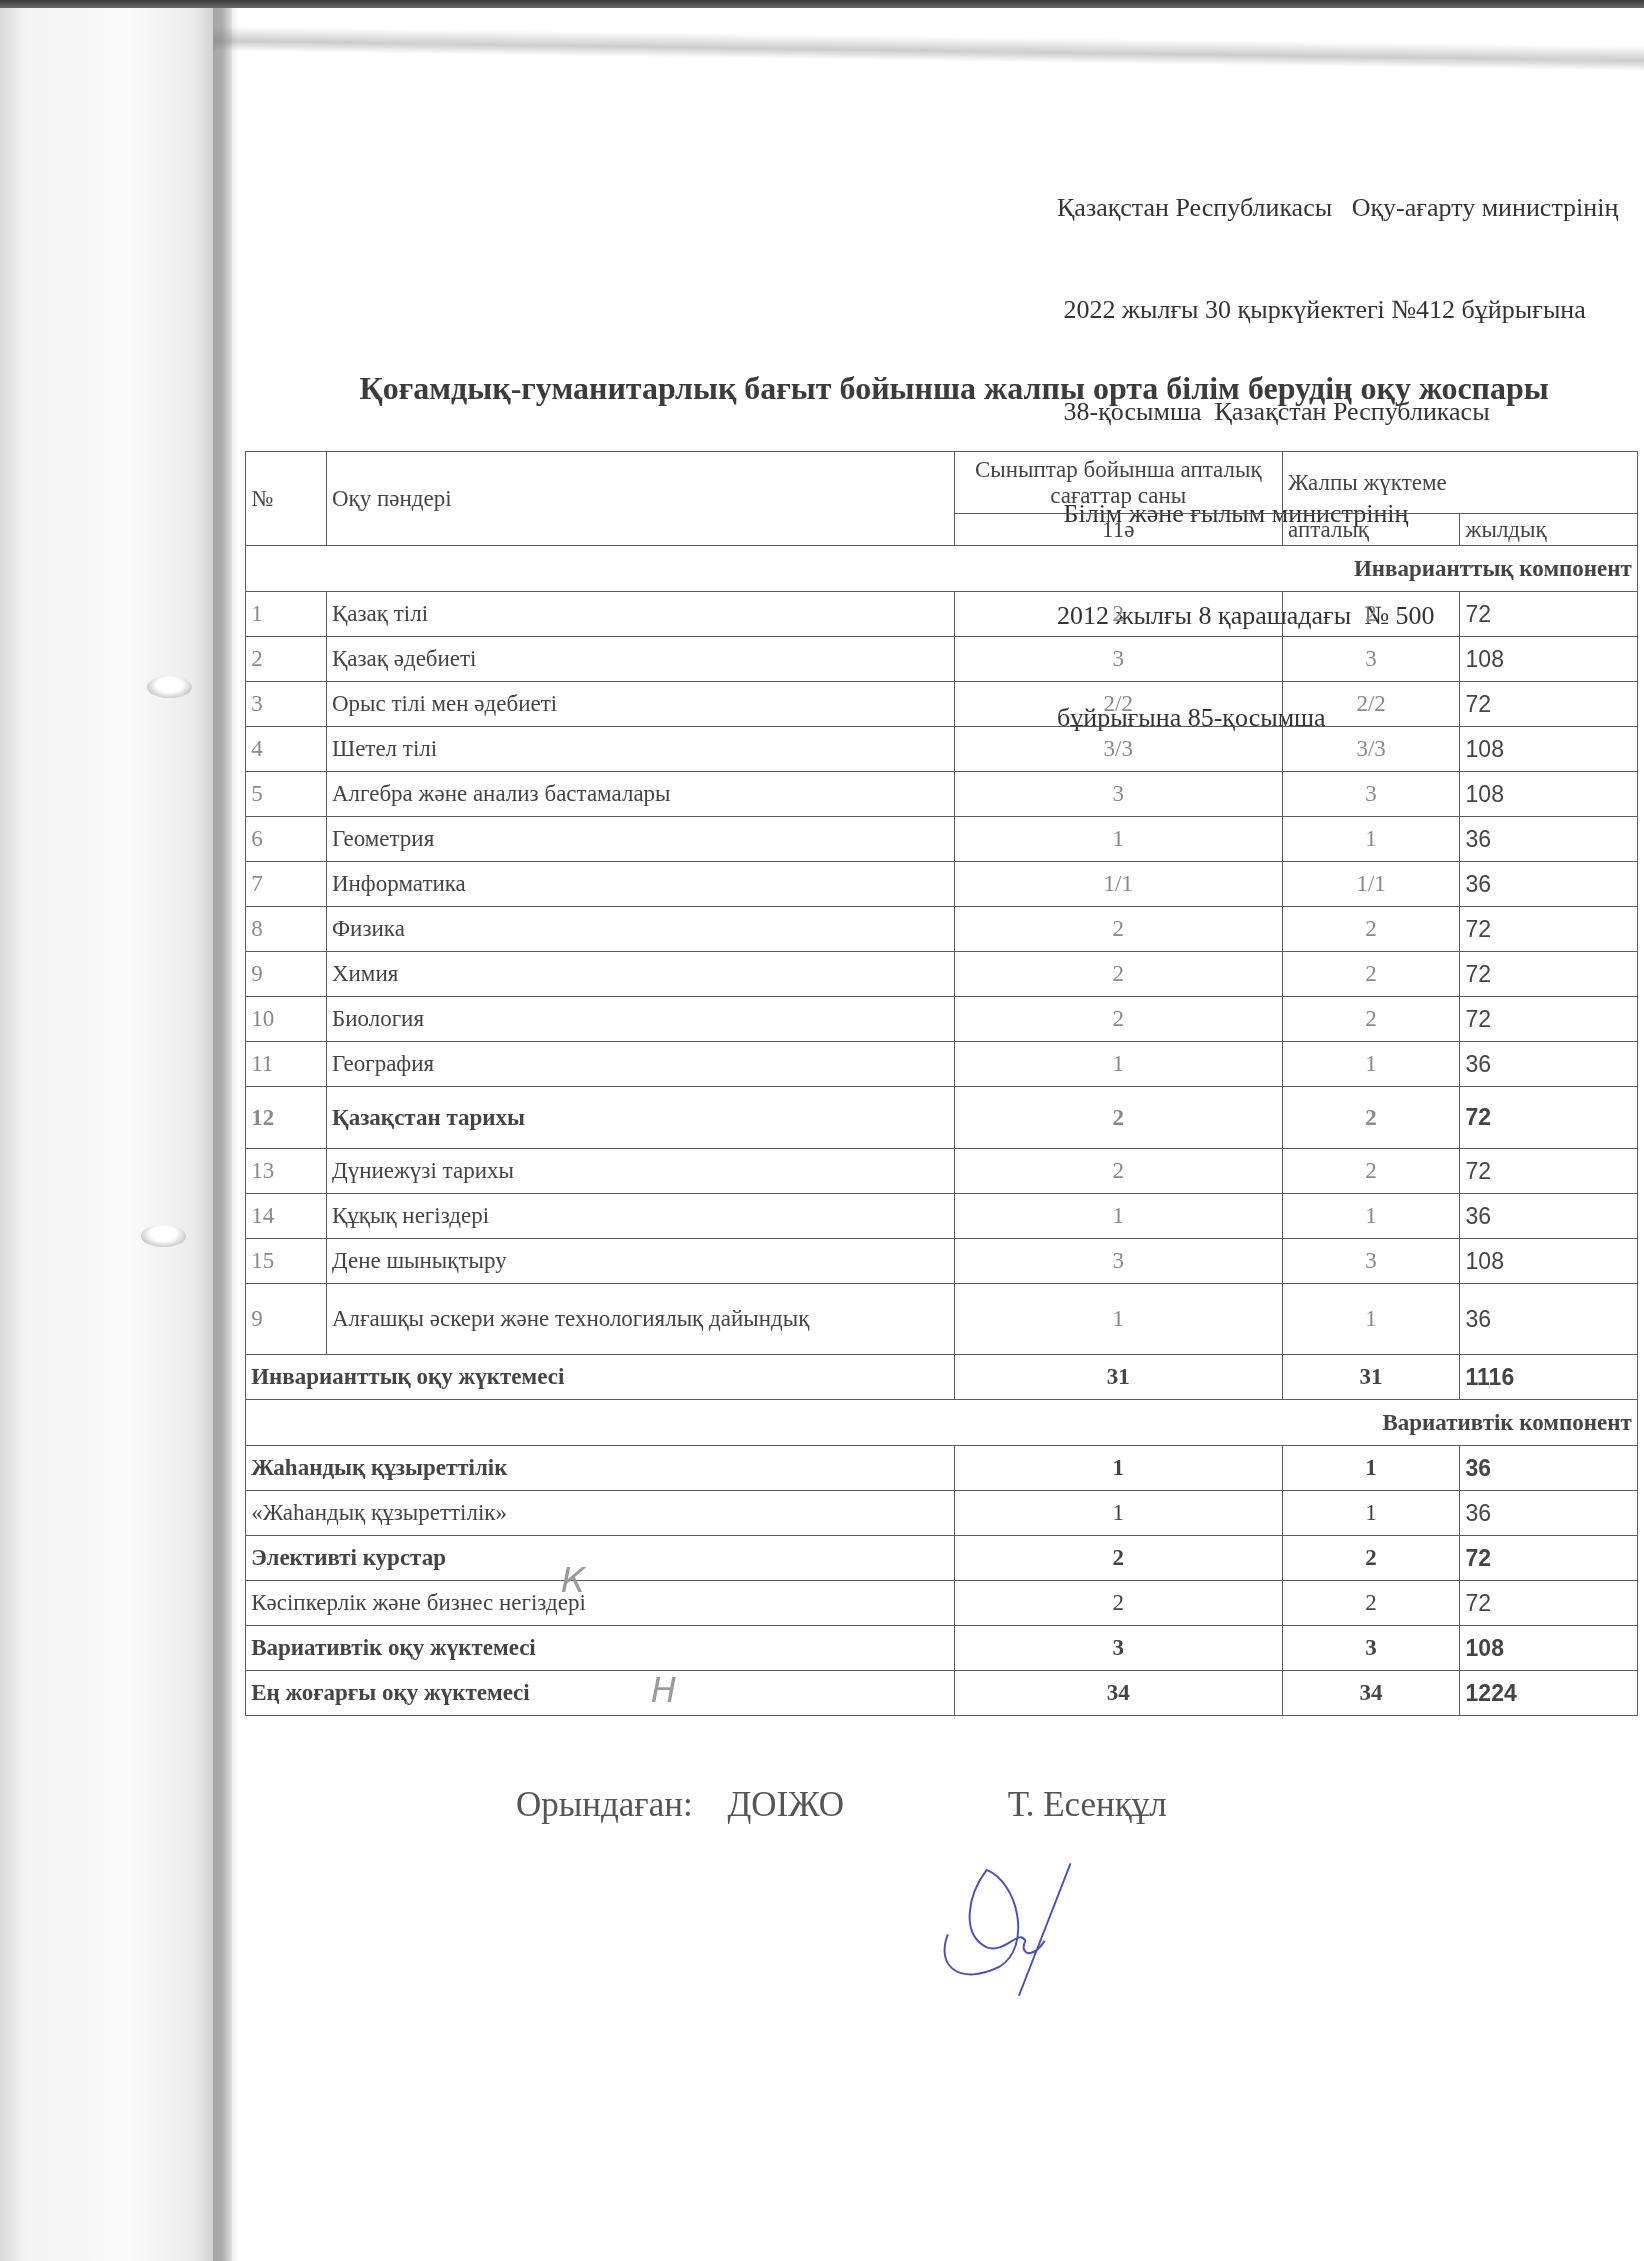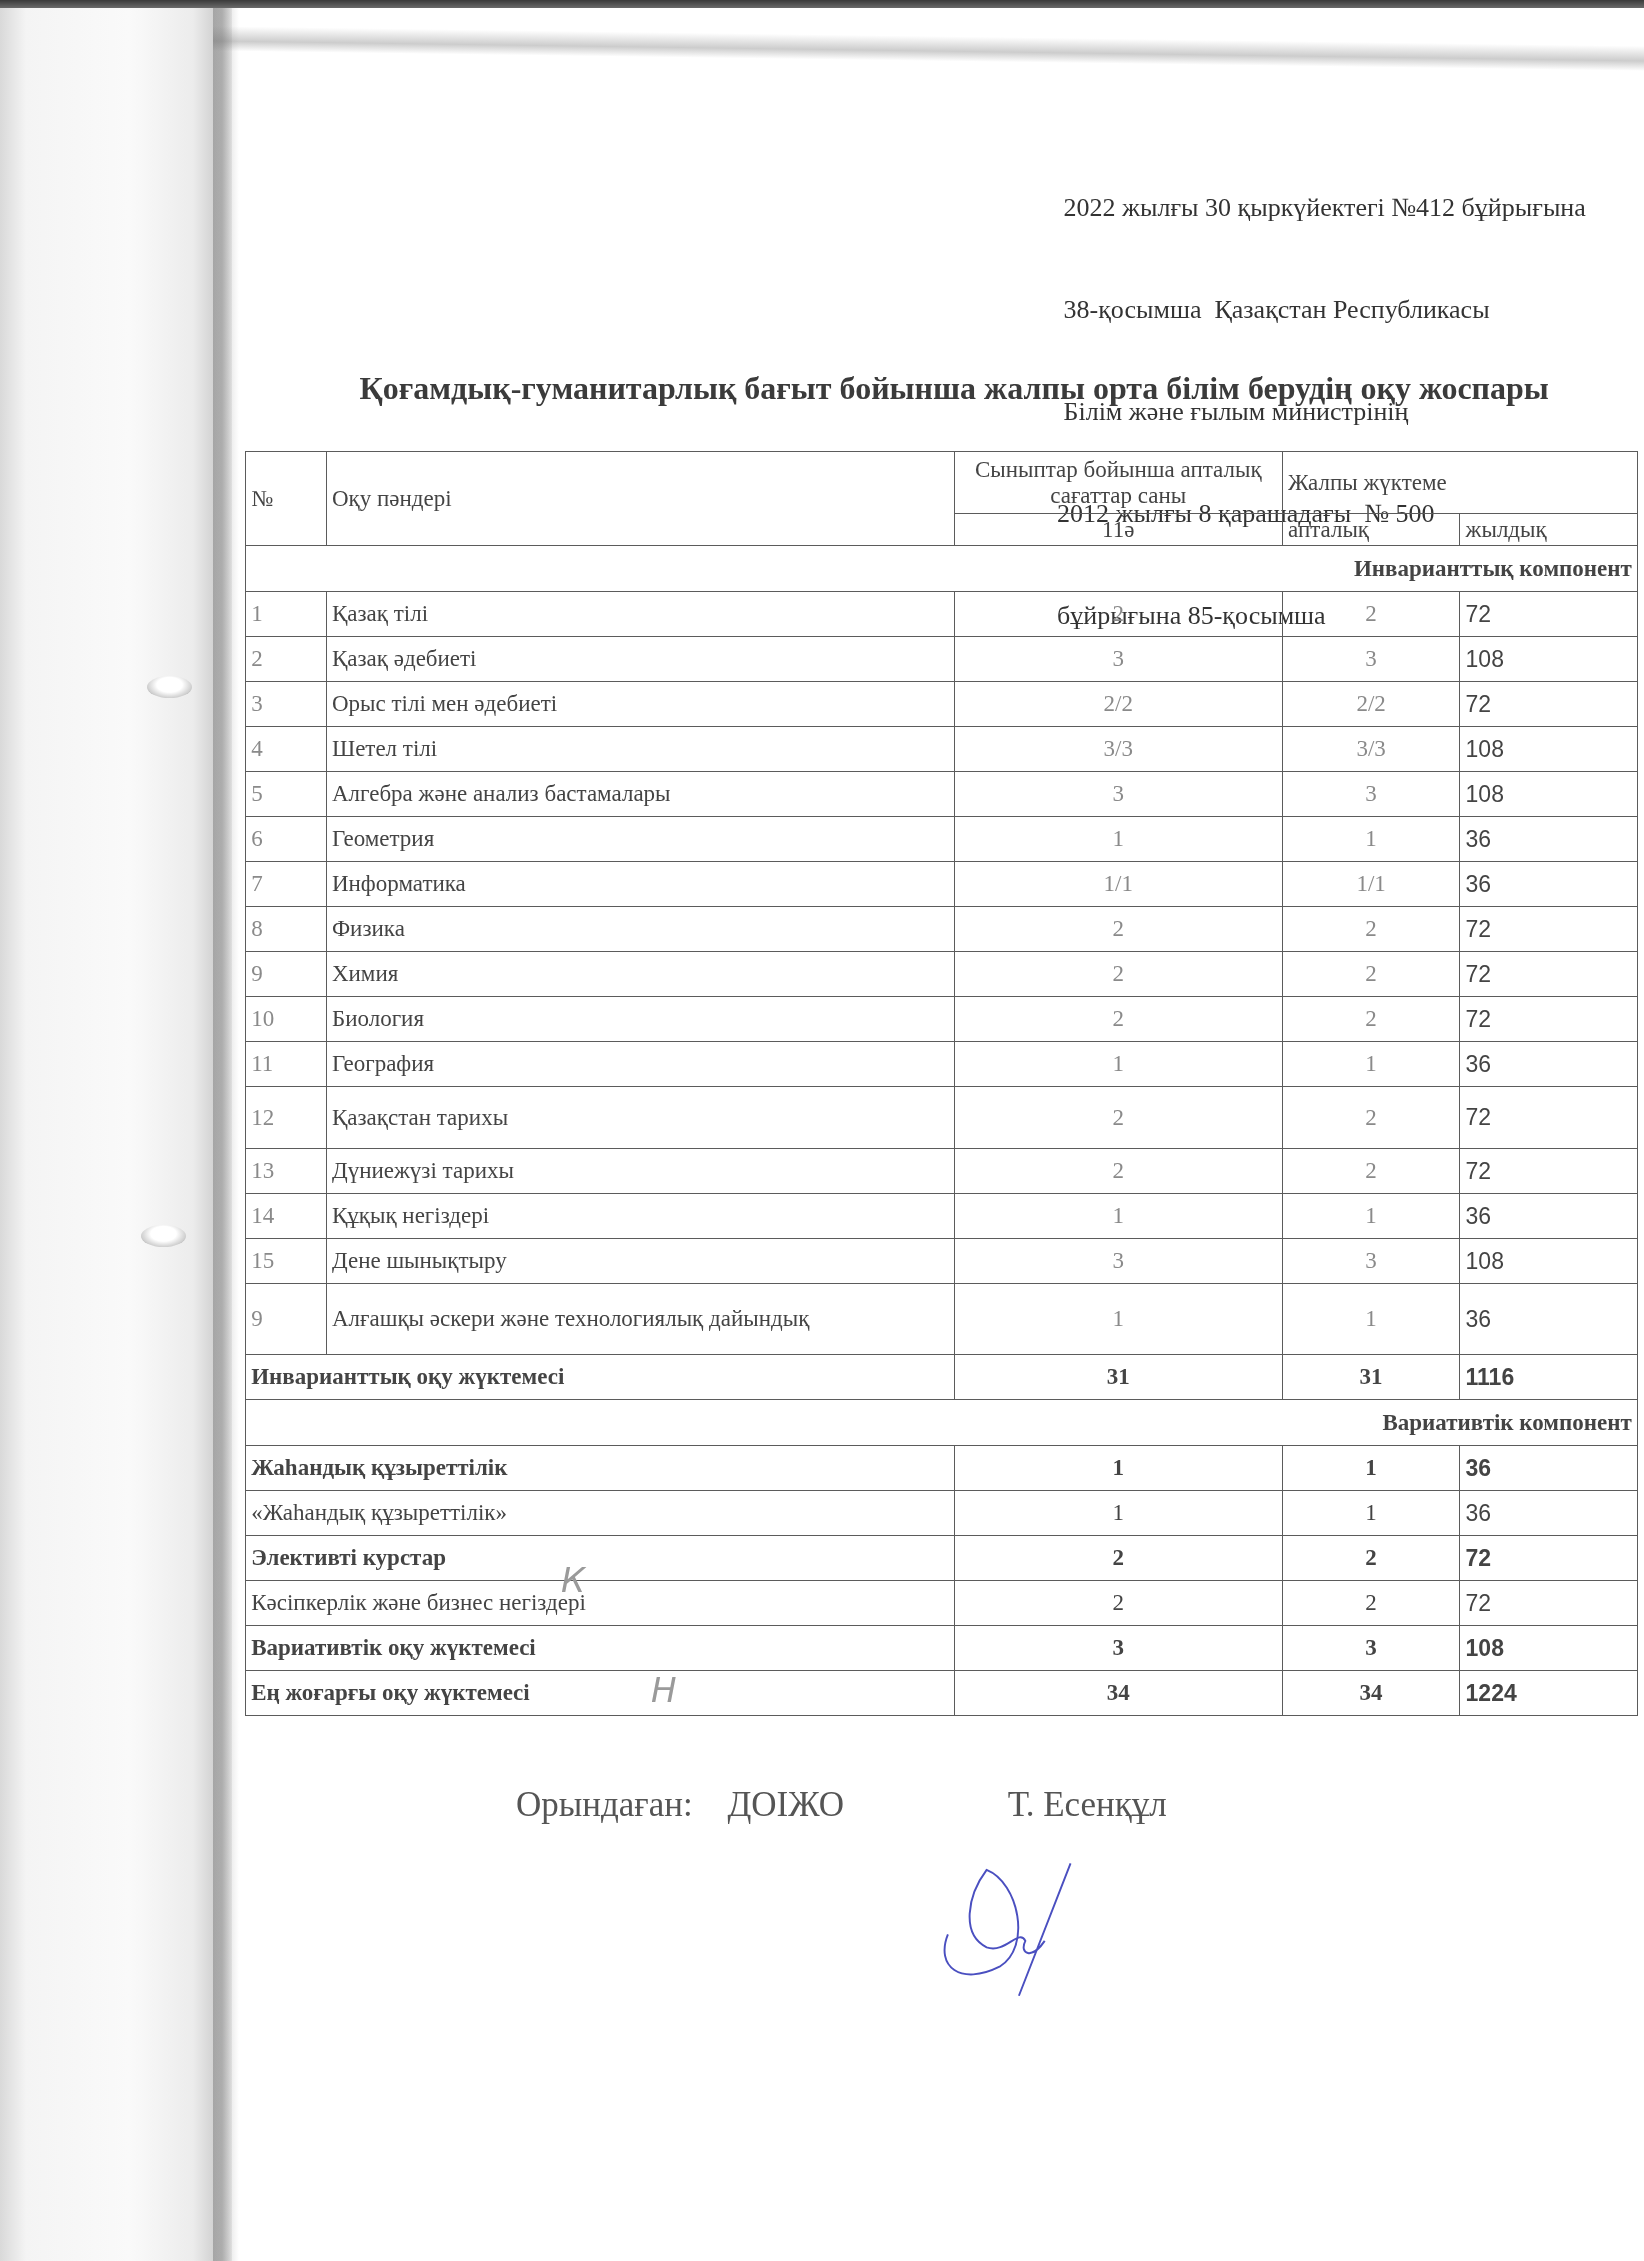--- a/index.html
+++ b/index.html
@@ -47,20 +47,21 @@
 <body>
 
 <div class="left-page"></div>
 <div class="spine-shadow"></div>
 <div class="top-edge"></div>
 <div class="top-fold"></div>
 <div class="hole" style="left:147px;top:676px;"></div>
 <div class="hole" style="left:141px;top:1225px;"></div>
 
 <div class="appendix">
+  <div>Қазақстан Республикасы   Оқу-ағарту министрінің</div>
   <div> 2022 жылғы 30 қыркүйектегі №412 бұйрығына</div>
   <div> 38-қосымша  Қазақстан Республикасы</div>
   <div> Білім және ғылым министрінің</div>
   <div>2012 жылғы 8 қарашадағы  № 500</div>
   <div>бұйрығына 85-қосымша</div>
 </div>
 
 <div class="title">
   <span class="t2">Қоғамдық-гуманитарлық бағыт бойынша жалпы орта білім берудің оқу жоспары</span>
 </div>
@@ -151,21 +152,21 @@
         <td class="c-wk faint">2</td>
         <td class="c-yr">72</td>
       </tr>
       <tr style="height: 45px;">
         <td class="c-num faint">11</td>
         <td class="c-subj">География</td>
         <td class="c-11 faint">1</td>
         <td class="c-wk faint">1</td>
         <td class="c-yr">36</td>
       </tr>
-      <tr style="height: 62px;">
+      <tr style="height: 62px; font-weight: bold;">
         <td class="c-num faint">12</td>
         <td class="c-subj">Қазақстан тарихы</td>
         <td class="c-11 faint">2</td>
         <td class="c-wk faint">2</td>
         <td class="c-yr">72</td>
       </tr>
       <tr style="height: 45px;">
         <td class="c-num faint">13</td>
         <td class="c-subj">Дүниежүзі тарихы</td>
         <td class="c-11 faint">2</td>

